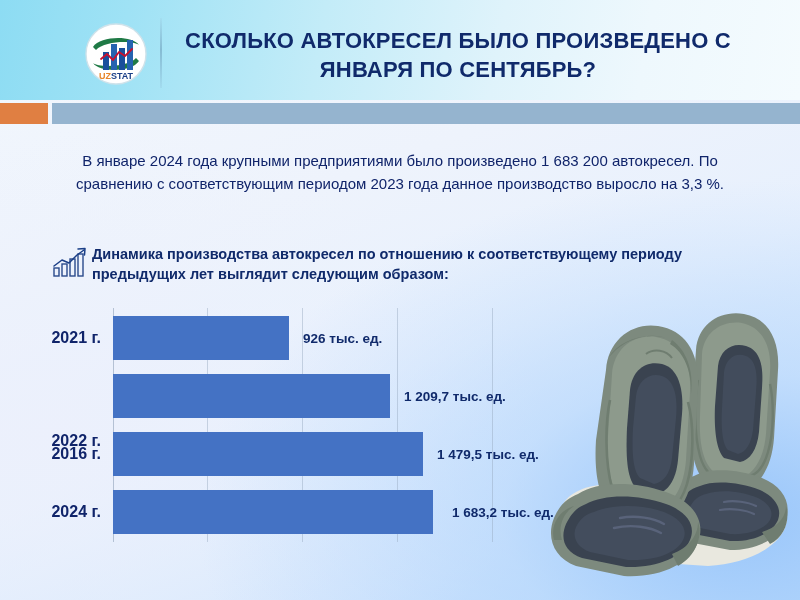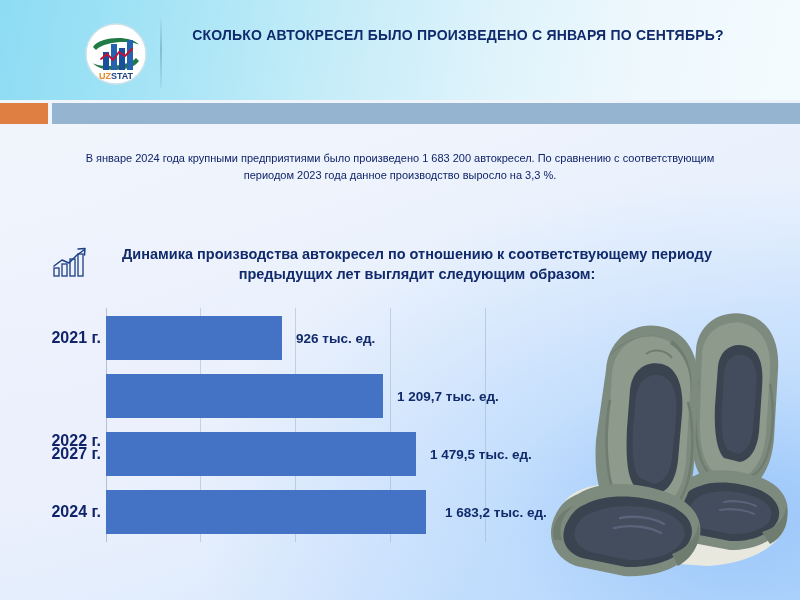--- a/index.html
+++ b/index.html
@@ -41,21 +41,21 @@
     left: 160px; top: 18px;
     width: 2px; height: 70px;
     background: linear-gradient(180deg, rgba(160,205,225,0.25) 0%, rgba(128,180,205,0.85) 45%, rgba(150,200,222,0.3) 100%);
   }
   #header-title {
     position: absolute;
     left: 178px; top: 26px;
     width: 560px;
     text-align: center;
     color: #102a6b;
-    font-size: 14px;
+    font-size: 22px;
     font-weight: bold;
     line-height: 1.32;
     letter-spacing: 0.2px;
   }
 
   
   #accent-orange {
     position: absolute;
     left: 0; top: 103px;
     width: 48px; height: 21px;
@@ -68,55 +68,55 @@
     background: #95b4cf;
   }
 
   
   #intro-text {
     position: absolute;
     left: 62px; top: 150px;
     width: 676px;
     text-align: center;
     color: #10246a;
-    font-size: 11px;
+    font-size: 15px;
     line-height: 1.52;
   }
 
   
   #subtitle-block {
     position: absolute;
     left: 52px; top: 244px;
     width: 690px;
   }
   #growth-icon {
     position: absolute;
     left: 0; top: 2px;
     width: 38px; height: 32px;
   }
   #subtitle-text {
     display: block;
     margin-left: 40px;
     width: 650px;
-    text-align: center;
+    text-align: left;
     color: #102a6b;
     font-size: 14.5px;
     font-weight: bold;
     line-height: 1.4;
   }
 
   
   #chart {
     position: absolute;
     left: 0; top: 300px;
     width: 600px; height: 250px;
   }
   #plot {
     position: absolute;
-    left: 106px; top: 8px;
+    left: 113px; top: 8px;
     width: 380px; height: 234px;
   }
   .gridline {
     position: absolute;
     top: 0;
     width: 1px; height: 234px;
     background: rgba(150,168,190,0.45);
   }
   .axis-line {
     position: absolute;
@@ -211,21 +211,21 @@
       </svg>
     </div>
     <span id="subtitle-text">Динамика производства автокресел по отношению к соответствующему периоду предыдущих лет выглядит следующим образом:</span>
   </div>
 
   <div id="chart">
 
     <div id="cat-axis">
       <span class="cat-label" style="top:30px;">2021 г.</span>
       <span class="cat-label" style="top:88px;margin-top:45px;">2022 г.</span>
-      <span class="cat-label" style="top:146px;">2027 г.</span>
+      <span class="cat-label" style="top:146px;">2016 г.</span>
       <span class="cat-label" style="top:204px;">2024 г.</span>
     </div>
 
     <div id="plot">
       <div class="axis-line"></div>
       <div class="gridline" style="left:94px;"></div>
       <div class="gridline" style="left:189px;"></div>
       <div class="gridline" style="left:284px;"></div>
       <div class="gridline" style="left:379px;"></div>
 

